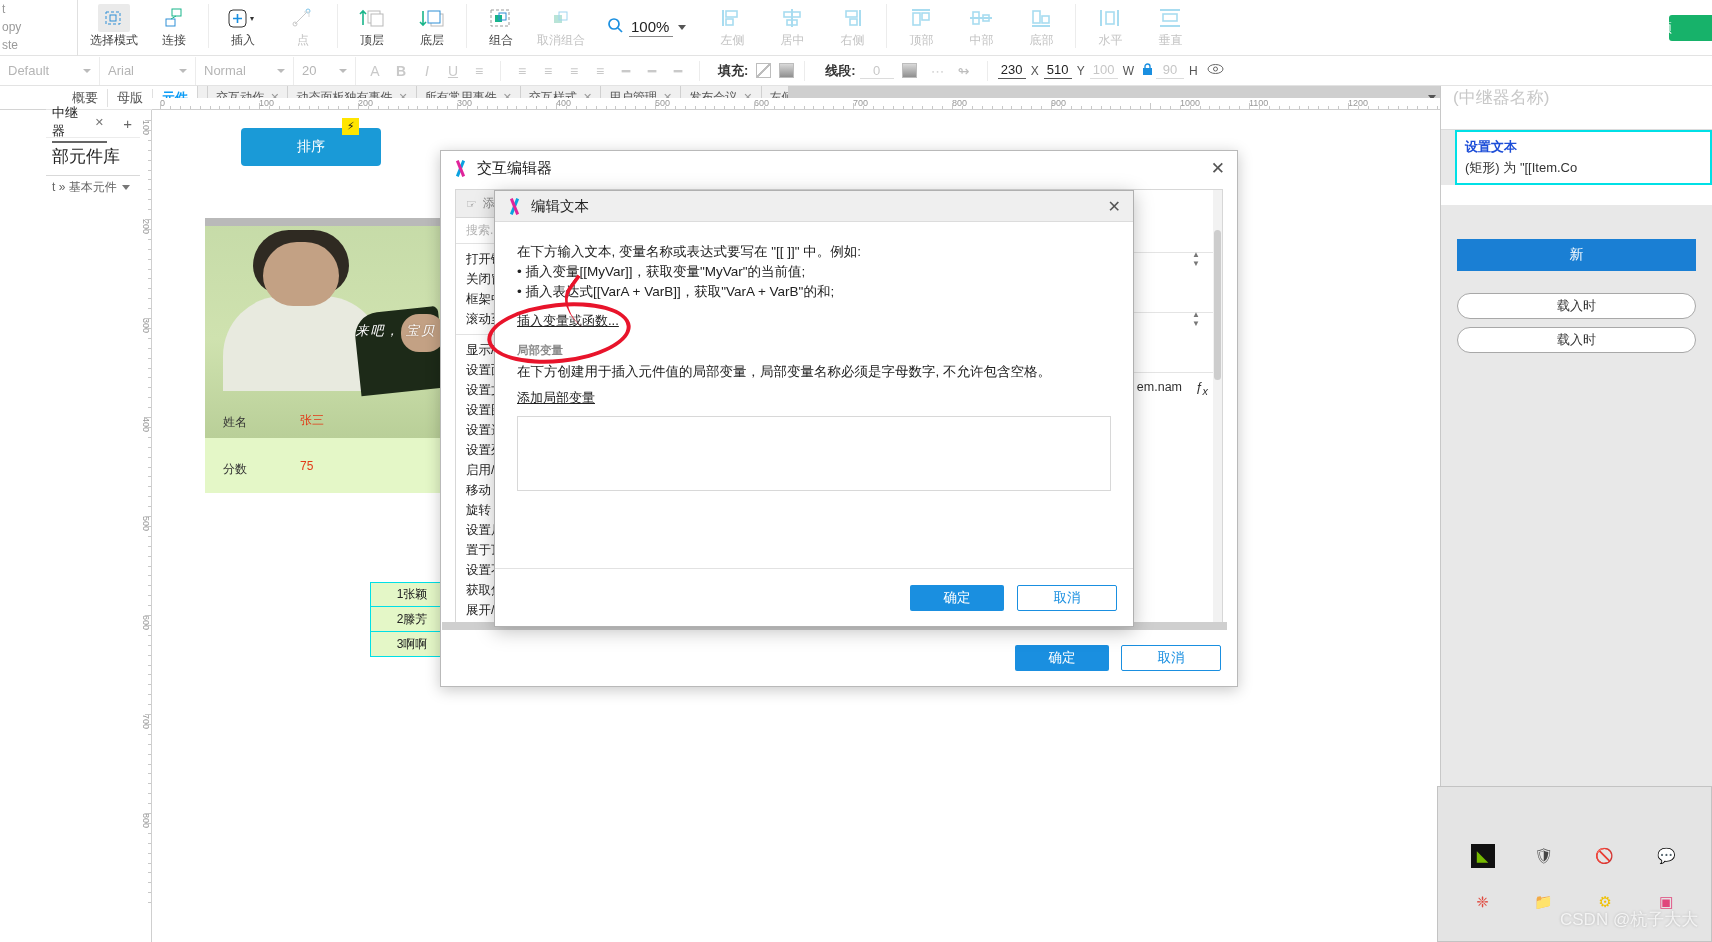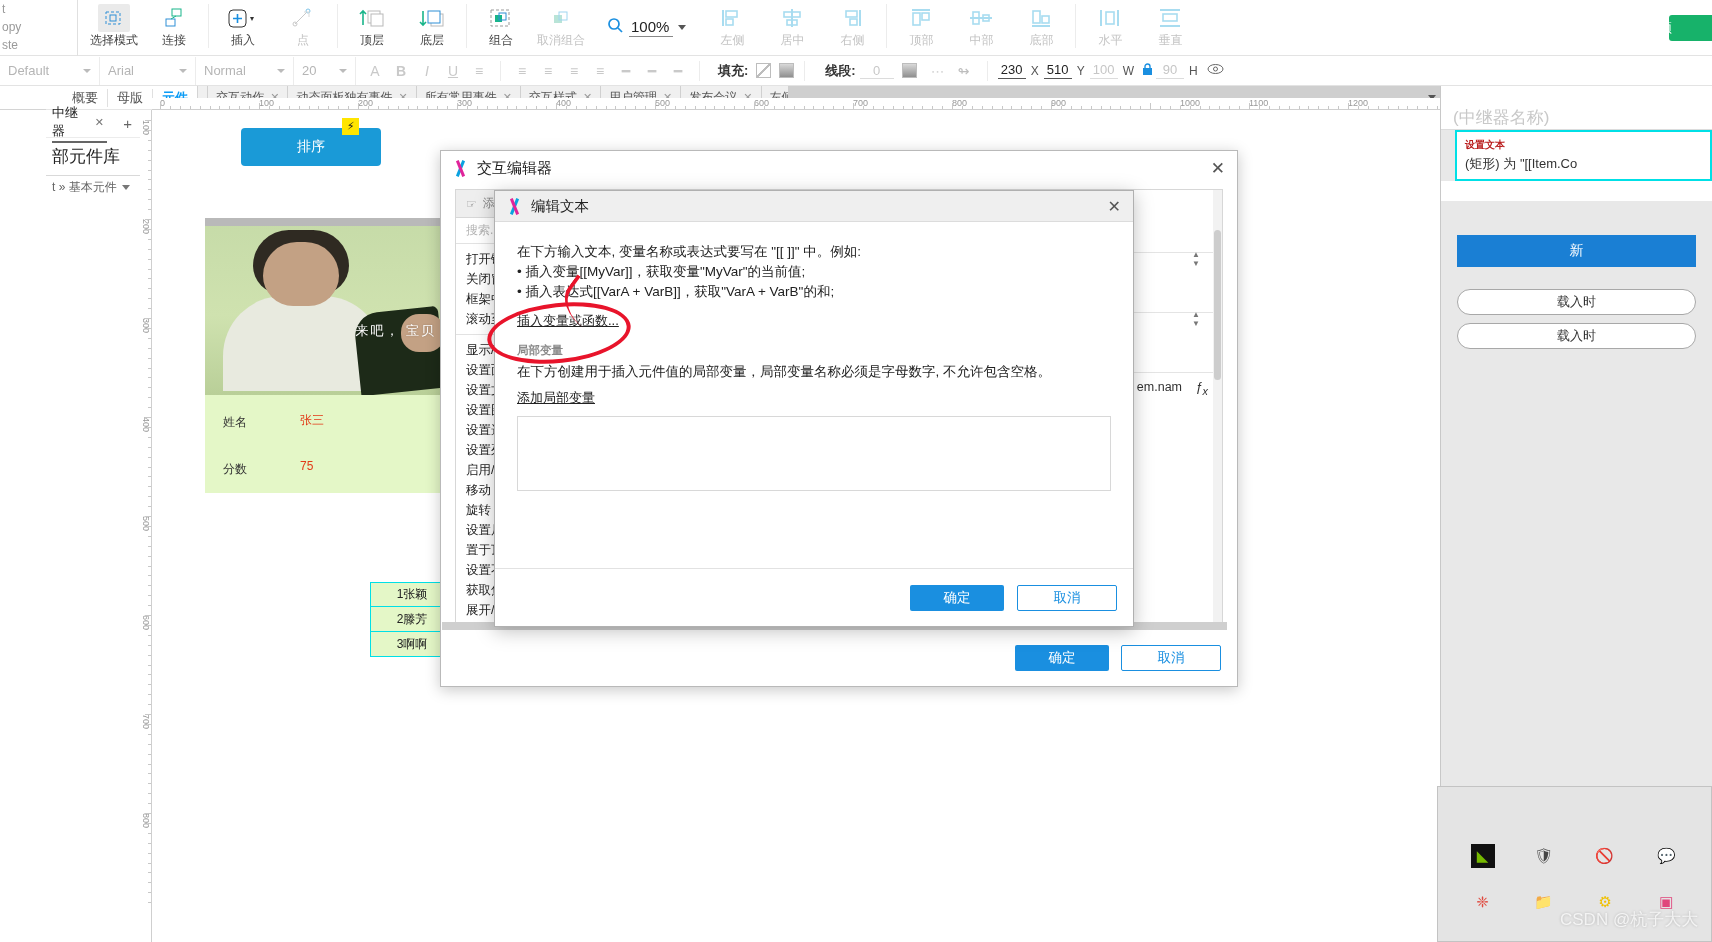--- a/index.html
+++ b/index.html
@@ -124,22 +124,23 @@
   }
   .bolt {
     position:absolute; left:190px; top:8px; width:17px; height:17px; background:#ffe500;
     display:flex;align-items:center;justify-content:center;font-size:11px;color:#222;
   }
   .card {
     position:absolute; left:53px; top:108px; width:235px; height:275px;
     background:#e4f7c7; overflow:hidden;
   }
   .card .photo {
-    position:absolute; left:0; top:0; width:235px; height:177px; overflow:hidden;
+    position:absolute; left:0; top:0; width:235px; height:220px; overflow:hidden;
     background:#c3d9a4;
+    font-style:italic;
   }
   .card .photo .band { position:absolute;left:0;top:0;width:100%;height:8px;background:#b9b9b9; }
   .ph-head { position:absolute; left:48px; top:12px; width:96px; height:64px; background:#2f2a22; border-radius:48px 48px 38px 38px; }
   .ph-face { position:absolute; left:58px; top:24px; width:76px; height:64px; background:#c3a184; border-radius:38px 38px 34px 34px;}
   .ph-body { position:absolute; left:18px; top:78px; width:160px; height:95px; background:#e8eadf; border-radius:60px 60px 0 0;}
   .ph-jacket { position:absolute; left:152px; top:92px; width:85px; height:82px; background:#1d2a18; border-radius:24px 6px 0 0; transform:rotate(-6deg);}
   .ph-arm { position:absolute; left:196px; top:96px; width:44px; height:38px; background:#c3a184; border-radius:18px;}
   .ph-bg { position:absolute; inset:0; background:linear-gradient(180deg,#c6dba8 0%, #cfe2af 55%, #b9cf98 100%); }
   .ph-txt { position:absolute; right:4px; top:104px; color:#ffffff; font-size:13px; letter-spacing:2px; text-shadow:0 0 2px rgba(0,0,0,.25);}
   .card .k { position:absolute; left:18px; color:#333; }
@@ -150,27 +151,27 @@
     display:flex;align-items:center;justify-content:center; font-size:12px; color:#222;
     border-top:none;
   }
   .mt-row:first-child { border-top:1px solid #00e0e6; }
 
   
   .rightpanel {
     position:absolute; left:1440px; top:86px; width:272px; height:856px;
     background:#e8e8e8; border-left:1px solid #c8c8c8; overflow:hidden;
   }
-  .rp-name { height:44px; background:#fff; display:flex; align-items:flex-end; padding-left:12px; font-size:17px; color:#c8c8c8; border-bottom:1px solid #dcdcdc;}
+  .rp-name { height:44px; background:#fff; display:flex; align-items:flex-start; padding-left:12px; font-size:17px; color:#c8c8c8; border-bottom:1px solid #dcdcdc;}
   .rp-sect { height:30px; background:#fff; display:flex; align-items:center; gap:6px; padding-left:8px; font-size:14px; font-weight:bold; color:#222; }
   .tri { width:0;height:0;border-left:5px solid transparent;border-right:5px solid transparent;border-top:6px solid #555; }
   .rp-case {
     background:#fff; border:2px solid #00e0e6; margin:0 0 0 14px; padding:6px 8px;
   }
-  .rp-case .ttl { font-size:10px; font-weight:bold; color:#b91c1c;font-family:Liberation Mono, monospace; }
+  .rp-case .ttl { font-size:13px; font-weight:bold; color:#1d4ed8;font-family:Liberation Mono, monospace; }
   .rp-case .dsc { font-size:13px; color:#333; margin-top:3px; white-space:nowrap; }
   .rp-blank { background:#fff; height:20px; }
   .rp-btn-new {
     margin:34px 16px 0 16px; height:32px; background:#1a7fd4; color:#fff;
     display:flex; align-items:center; justify-content:center; font-size:14px; cursor:pointer;
   }
   .rp-pill {
     margin:22px 16px 0 16px; height:26px; border:1px solid #a8a8a8; border-radius:13px;
     background:#fff; display:flex;align-items:center;justify-content:center;font-size:13px;color:#333;cursor:pointer;
   }

